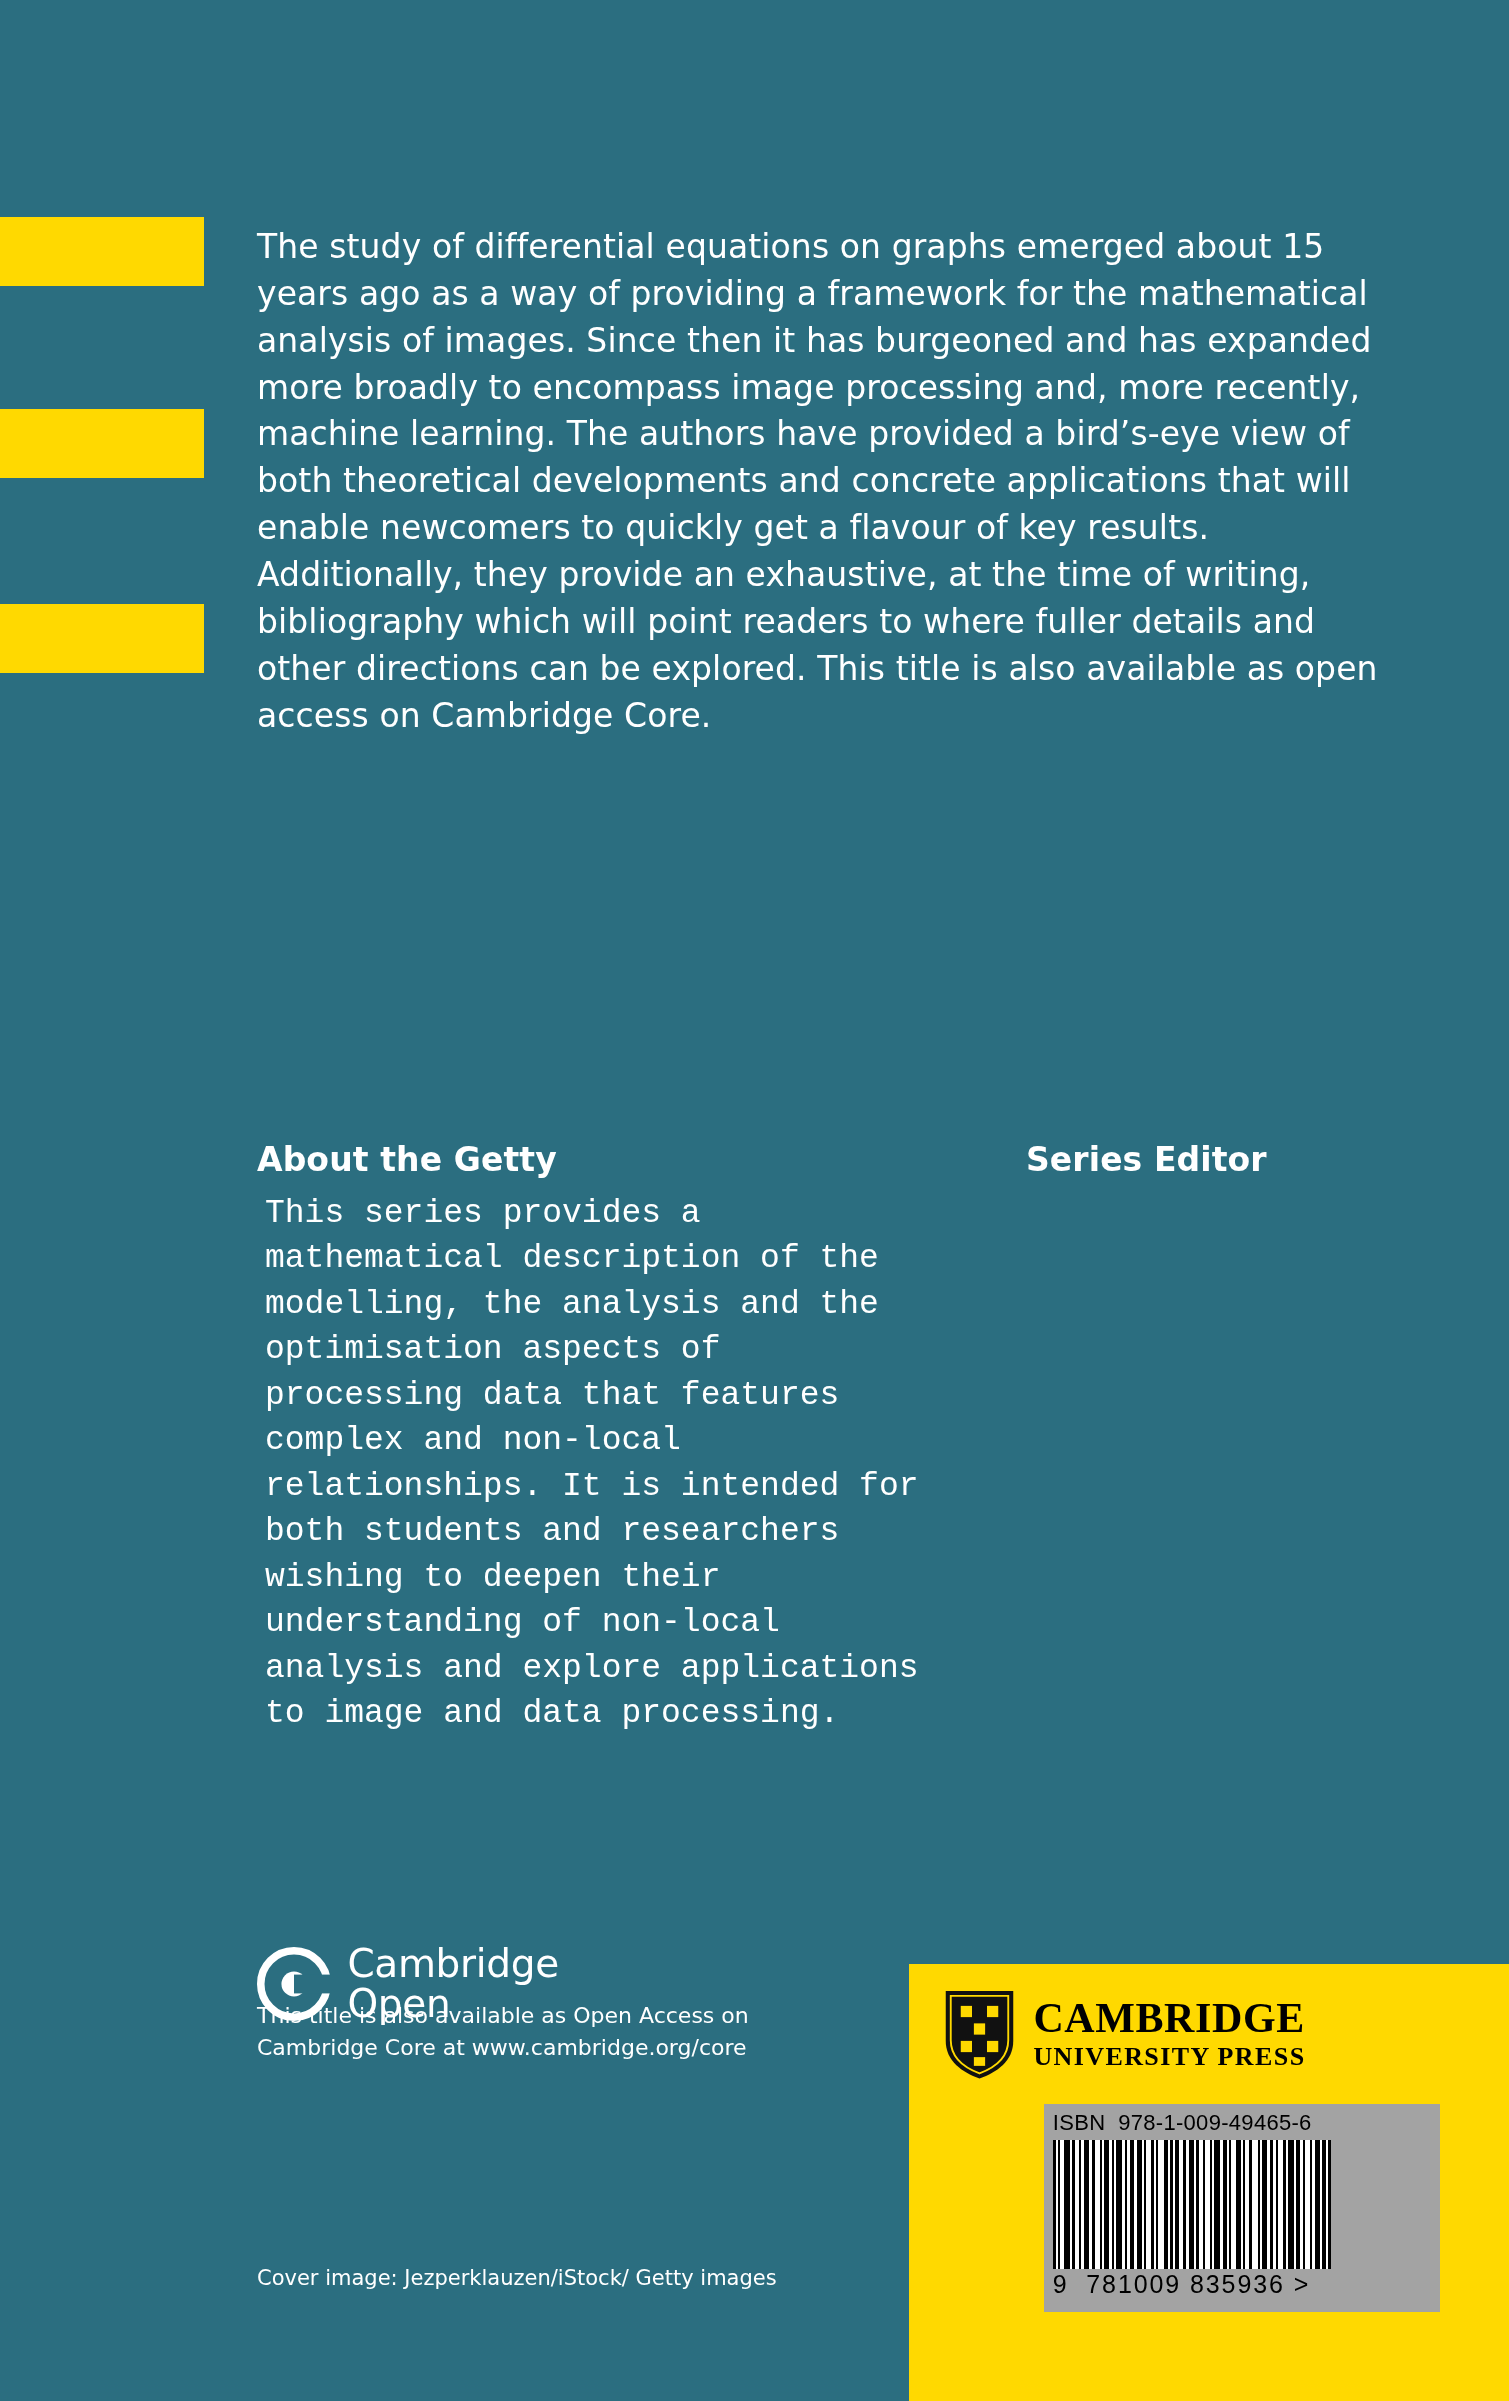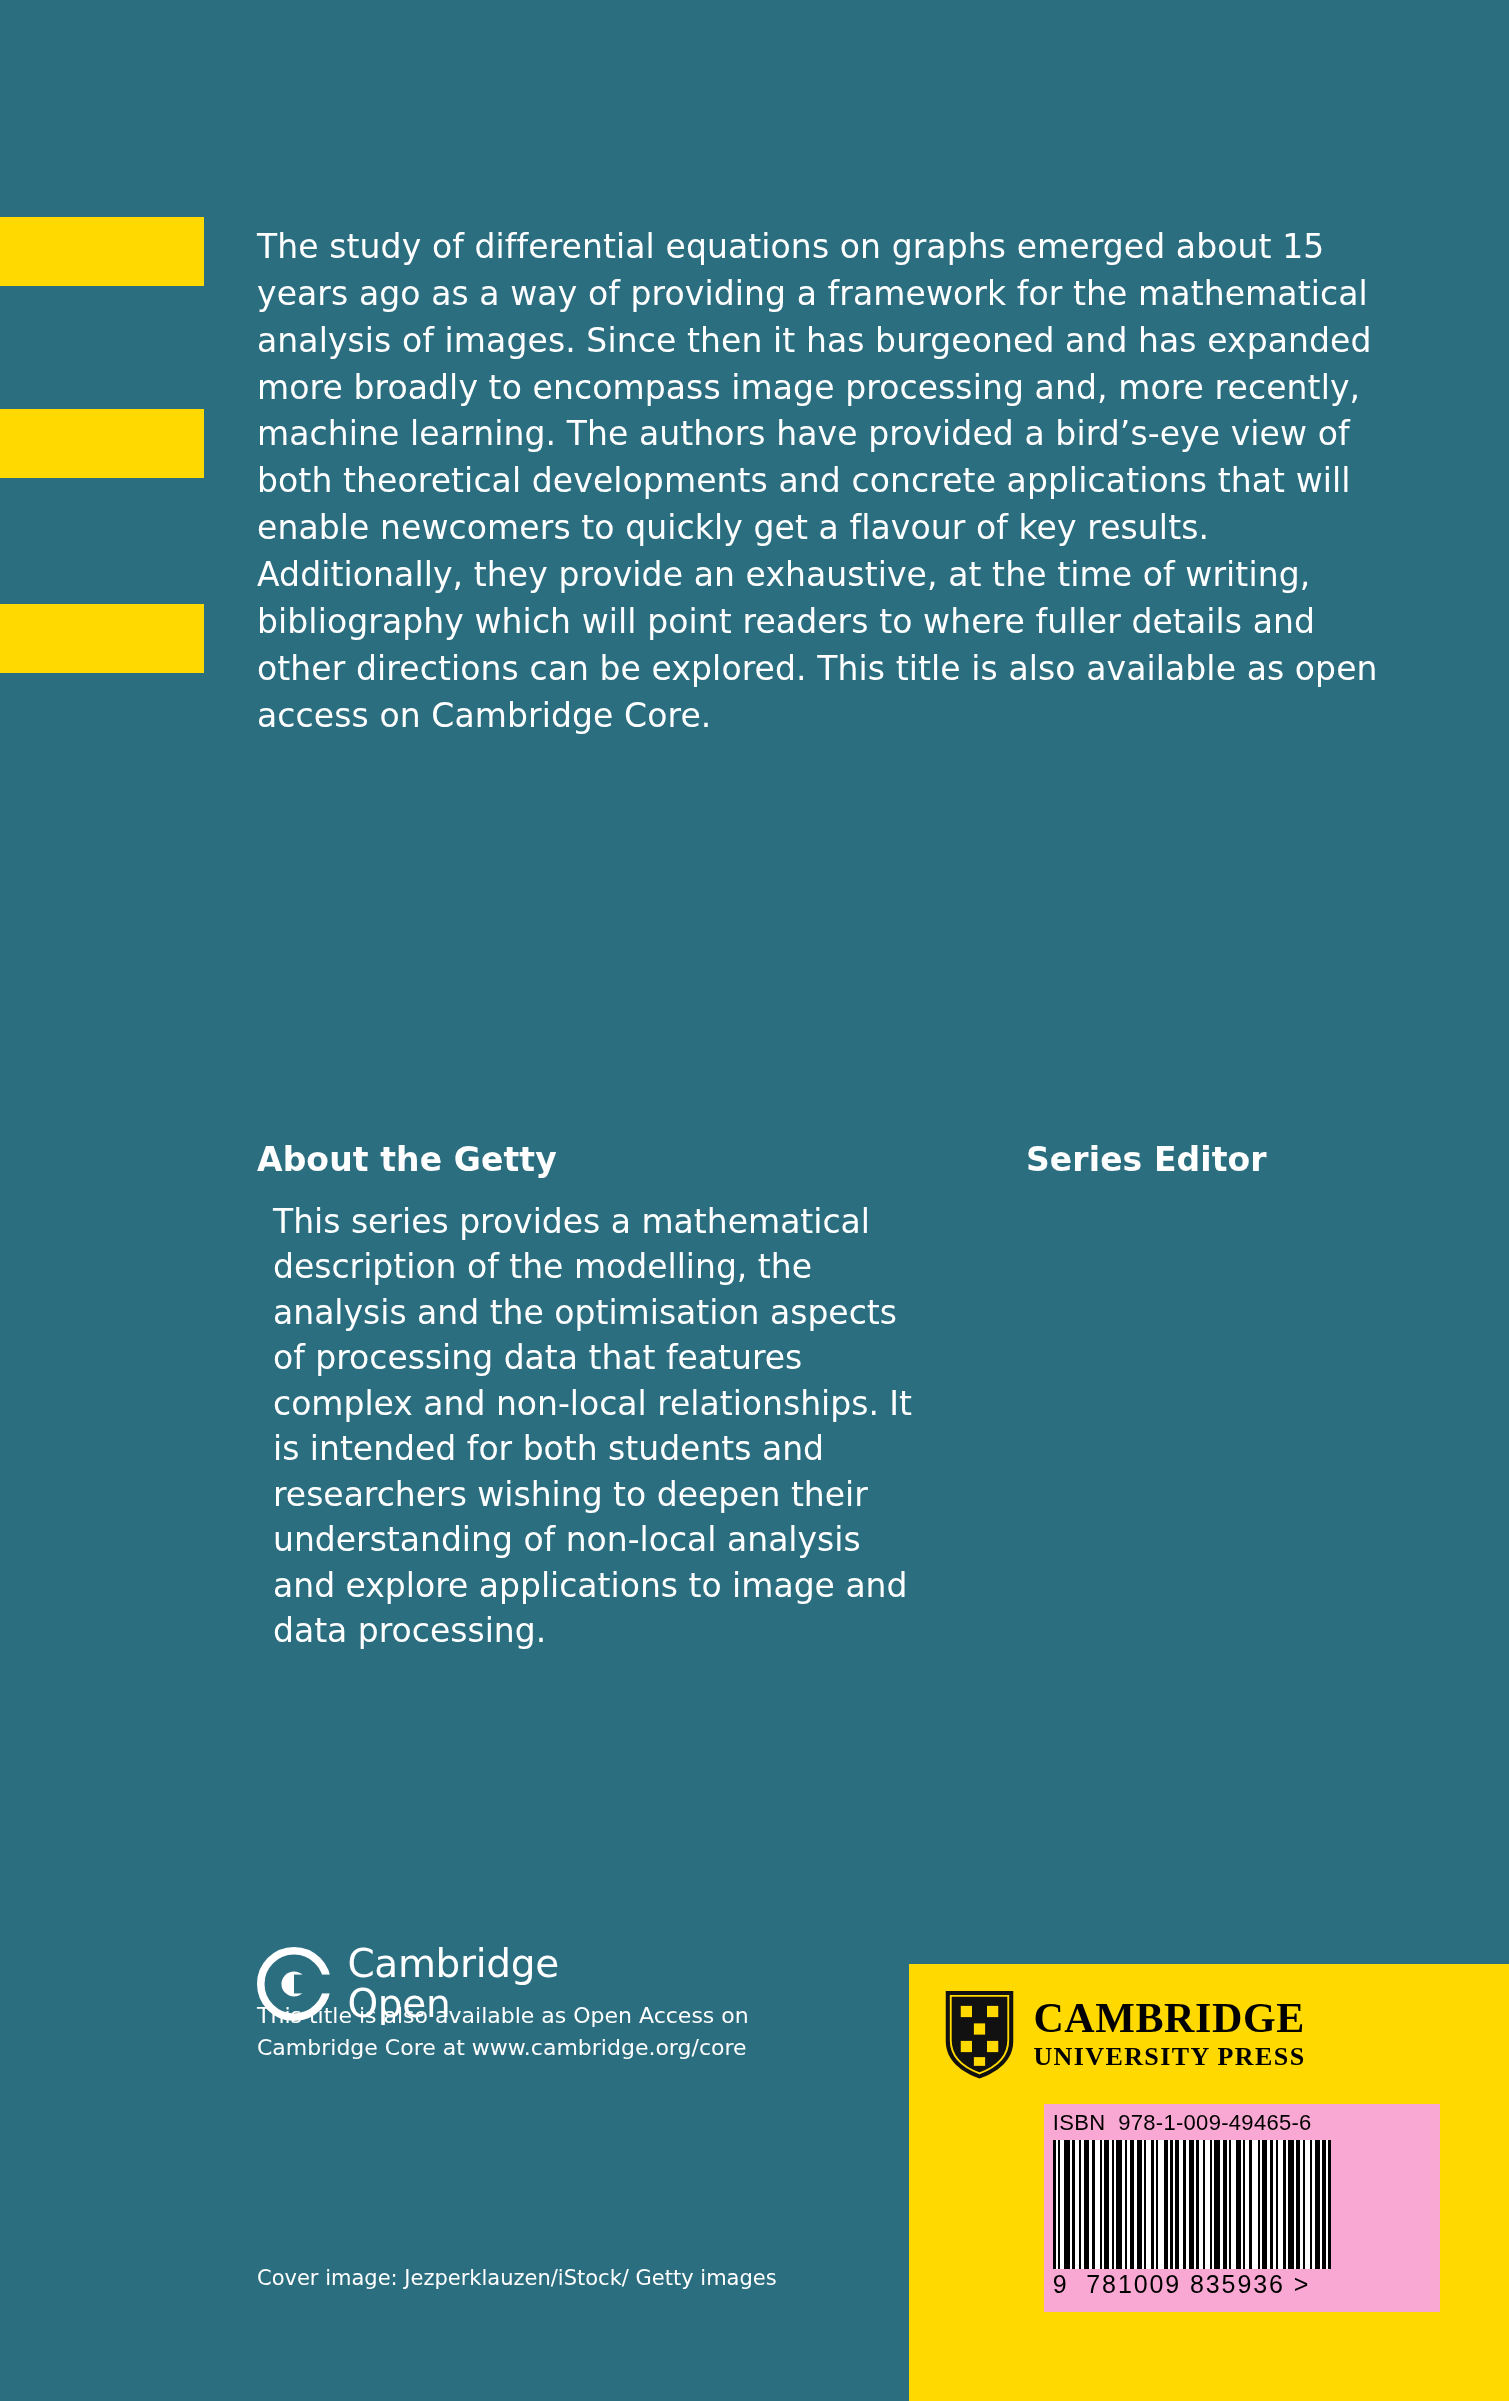--- a/index.html
+++ b/index.html
@@ -57,21 +57,22 @@
   .col-head {
     font-size: 33px;
     font-weight: 700;
     line-height: 1.35;
     margin: 0 0 2.5px 0;
     letter-spacing: 0.1px;
   }
   .col-body {
     font-size: 33px;
     line-height: 1.38;
-    margin: 16px;
+    margin: 8px;
+    font-family: Liberation Mono, monospace;
   }
   .col-body.italic { font-style: italic; }
 
   
   .open-logo {
     position: absolute;
     left: 257px;
     top: 1944px;
     display: flex;
     align-items: center;
@@ -143,21 +144,21 @@
     margin-top: 5px;
   }
 
   
   .barcode-box {
     position: absolute;
     left: 135px;
     top: 140px;
     width: 396px;
     height: 208px;
-    background: #f9a8d4;
+    background: #a3a3a3;
     padding: 6.3px 8.8px 2.5px 8.8px;
     box-sizing: border-box;
   }
   .isbn-line {
     font-family: "Liberation Sans", "DejaVu Sans", sans-serif;
     font-size: 22px;
     font-weight: 400;
     color: #000;
     white-space: nowrap;
     letter-spacing: 0.3px;

